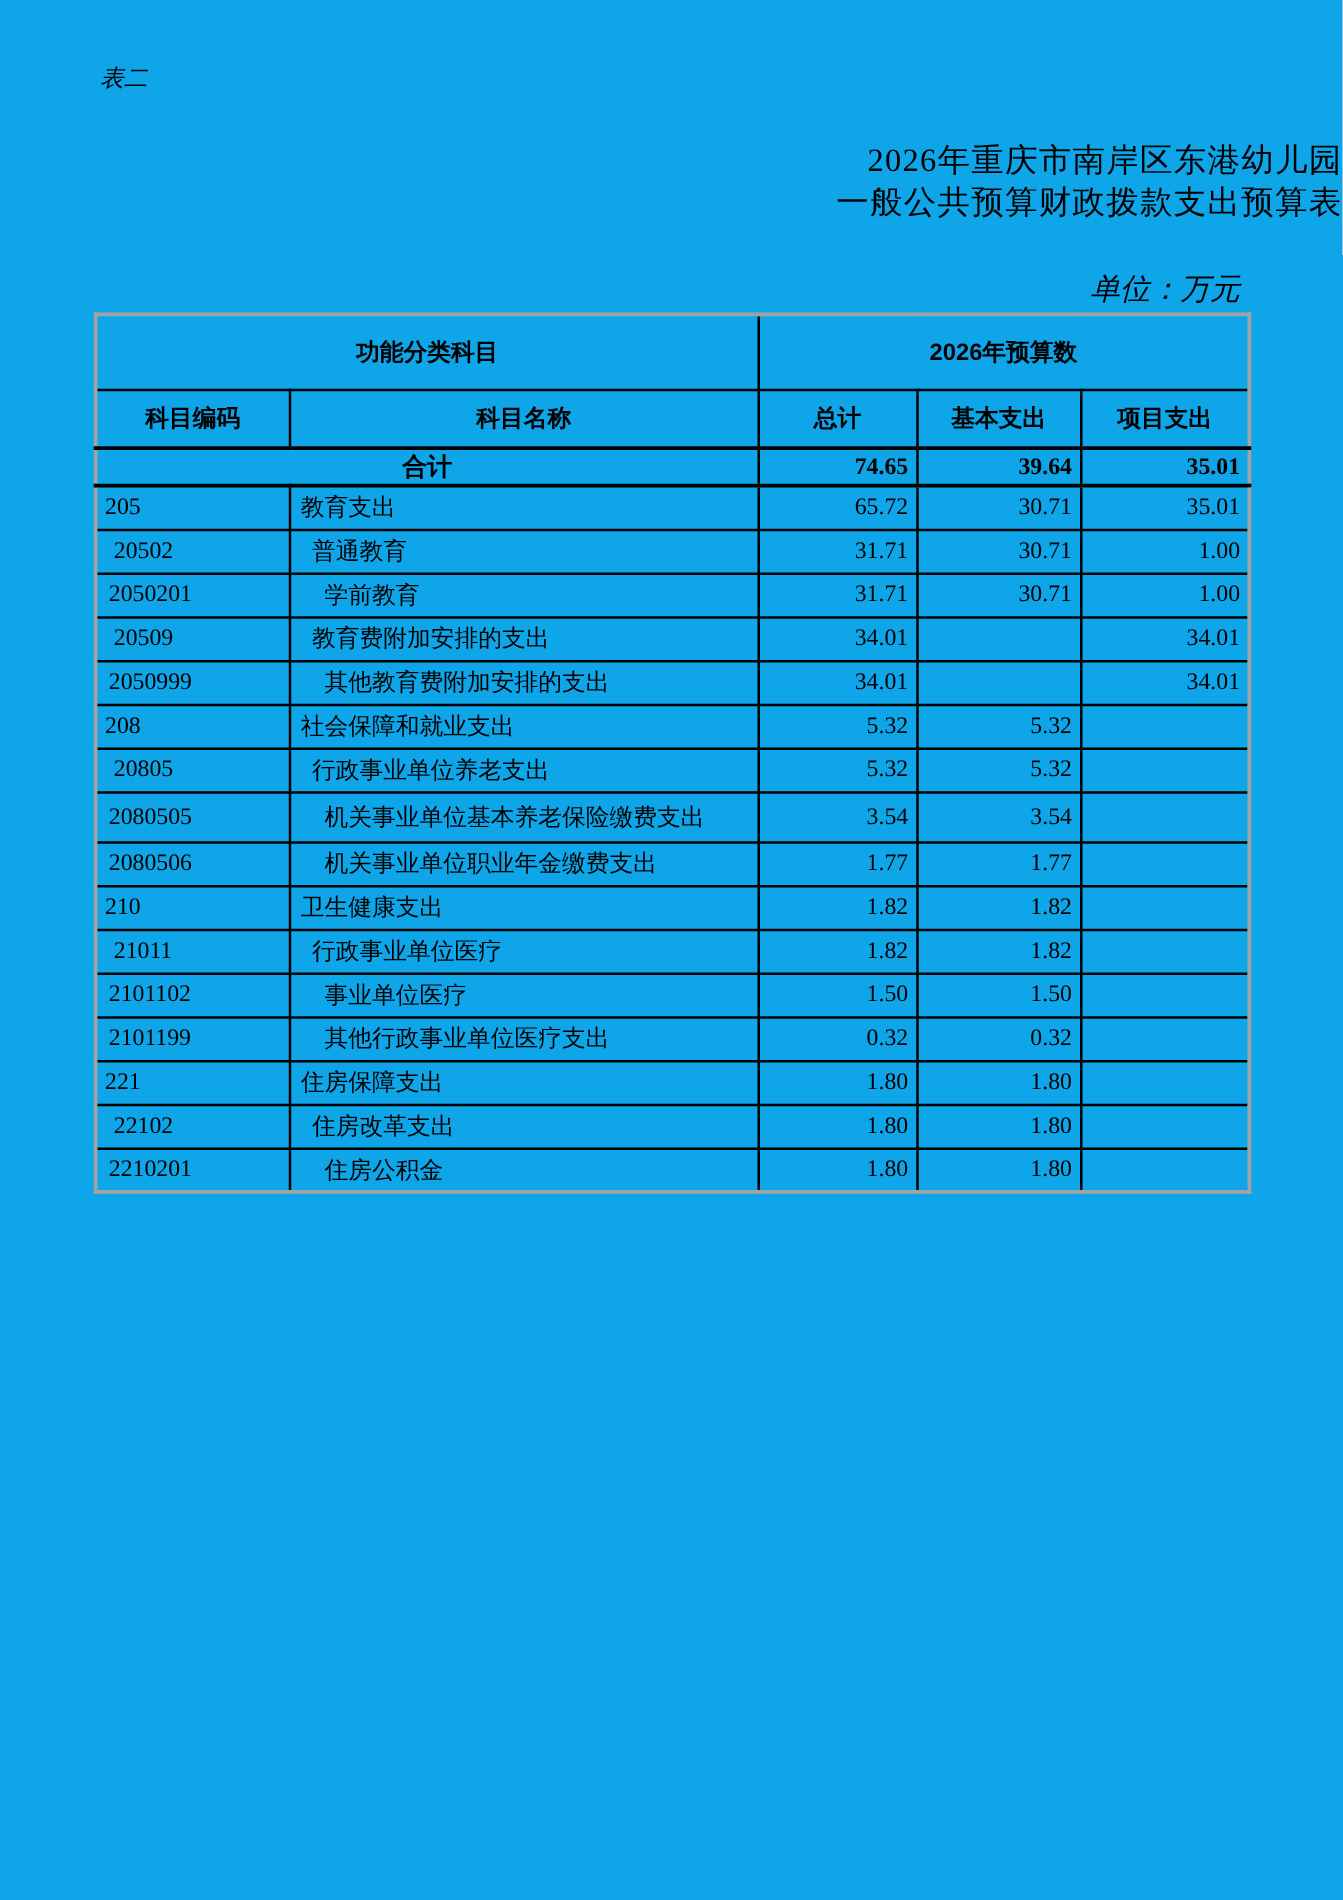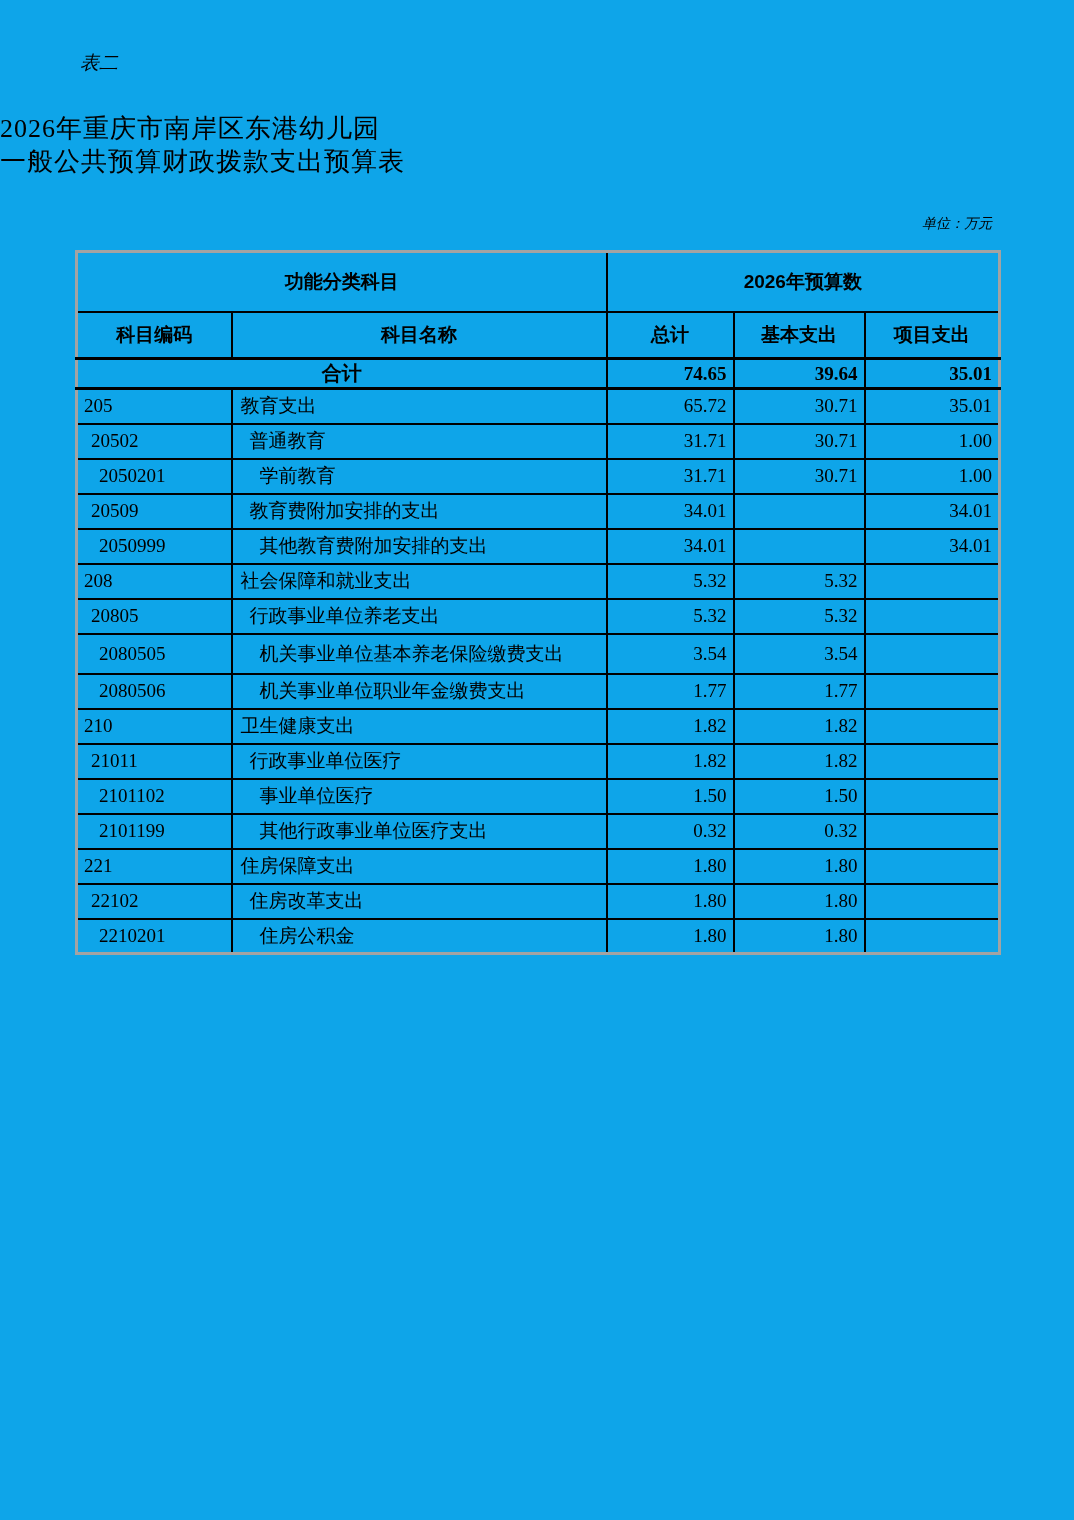--- a/index.html
+++ b/index.html
@@ -19,33 +19,33 @@
     top: 50px;
     font-family: "Liberation Serif", "DejaVu Serif", serif;
     font-style: italic;
     font-size: 19px;
   }
   .title-block {
     position: absolute;
     left: 0;
     top: 112px;
     width: 1074px;
-    text-align: left;
+    text-align: right;
     font-family: "Liberation Serif", "DejaVu Serif", serif;
     font-size: 26px;
     line-height: 33px;
     letter-spacing: 1px;
   }
   .unit-note {
     position: absolute;
     right: 82px;
     top: 215px;
     font-family: "Liberation Serif", "DejaVu Serif", serif;
     font-style: italic;
-    font-size: 14px;
+    font-size: 24px;
     margin-left: 17px;
   }
   table.budget {
     position: absolute;
     left: 75px;
     top: 250px;
     width: 923px;
     border-collapse: collapse;
     table-layout: fixed;
     border: 3px solid #a3a3a3;
@@ -72,21 +72,21 @@
   tbody tr { height: 35px; }
   tbody tr.total-row { height: 27px; }
   tbody tr.total-row td { border-bottom: 3px solid #000; font-weight: bold; }
   tbody tr:nth-child(9) { height: 40px; } 
   td.total-label { text-align: center; font-size: 20px; }
   td.num { text-align: right; padding-right: 6px; }
   td.code { padding-left: 6px; }
   td.name { padding-left: 8px; }
   tr.lvl2 td.code { padding-left: 13px; }
   tr.lvl2 td.name { padding-left: 17px; }
-  tr.lvl3 td.code { padding-left: 21px; }
+  tr.lvl3 td.code { padding-left: 9px; }
   tr.lvl3 td.name { padding-left: 27px; margin-top: 12px; }
 </style>
 </head>
 <body>
 
 <div class="page">
 
   <div class="corner-label">表二</div>
 
   <div class="title-block">

